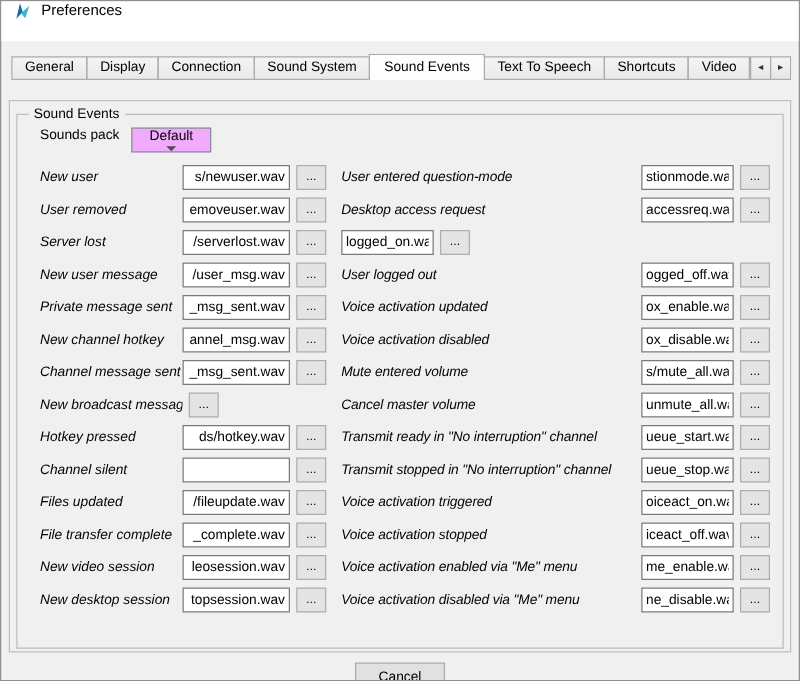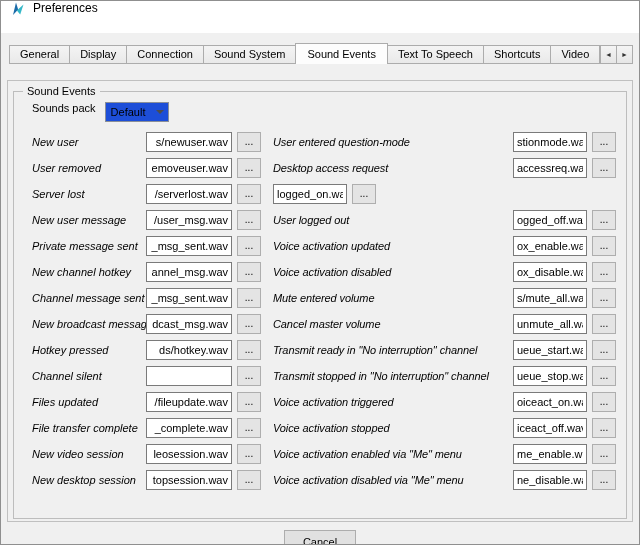--- a/index.html
+++ b/index.html
@@ -50,22 +50,22 @@
   }
   .groupbox-legend{
     position:absolute; top:-7px; left:9px; background:#f0f0f0;
     padding:0 4px; font-size:11px; color:#000;
   }
   
   .sounds-pack-row{ display:flex; margin-top:0; height:20px; }
   .sounds-pack-label{ font-size:11px; color:#000; }
   .combobox{
     display:flex; align-items:center; justify-content:space-between;
-    width:64px; height:20px; margin-left:9px; background:#1d4ed8;
-    border:1px solid #8a8f98; padding:0 4px 0 5px; font-size:11px; cursor:default;
+    width:64px; height:20px; margin-left:9px; background:#f0abfc;
+    border:1px solid #8a8f98; padding:0 4px 0 5px; font-size:11px; cursor:default;flex-direction:column;
   }
   .combo-arrow{
     width:0; height:0; border-left:4px solid transparent;
     border-right:4px solid transparent; border-top:4px solid #4d4d4d;
   }
   
   .columns{ display:flex; margin-top:10px; }
   .col-left{ width:233px; margin-right:8px; }
   .col-right{ flex:1; }
   .sound-row{ display:flex; align-items:center; height:20px; margin-bottom:6px; }
@@ -179,21 +179,20 @@
               <input type="text" class="row-input" value="annel_msg.wav" style="">
               <button class="browse-btn">...</button>
             </div>
             <div class="sound-row">
               <span class="row-label">Channel message sent</span>
               <input type="text" class="row-input" value="_msg_sent.wav" style="">
               <button class="browse-btn">...</button>
             </div>
             <div class="sound-row">
               <span class="row-label">New broadcast message</span>
-              <input type="text" class="row-input" value="dcast_msg.wav" style="">
               <button class="browse-btn">...</button>
             </div>
             <div class="sound-row">
               <span class="row-label">Hotkey pressed</span>
               <input type="text" class="row-input" value="ds/hotkey.wav" style="">
               <button class="browse-btn">...</button>
             </div>
             <div class="sound-row">
               <span class="row-label">Channel silent</span>
               <input type="text" class="row-input" style="">

